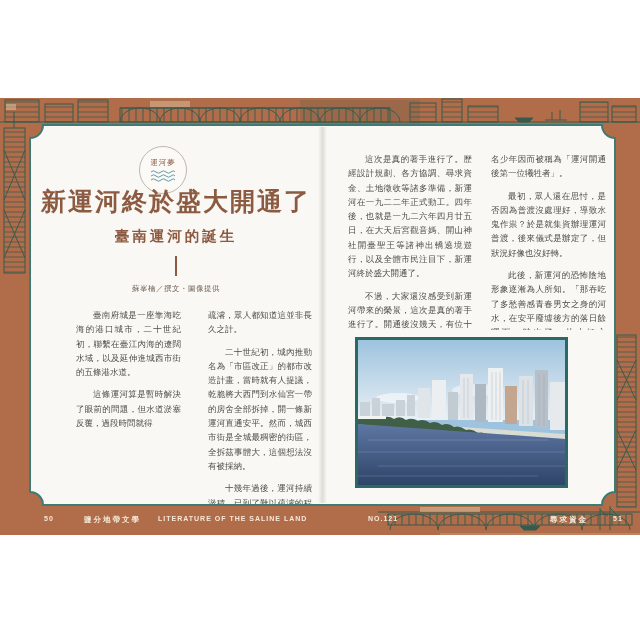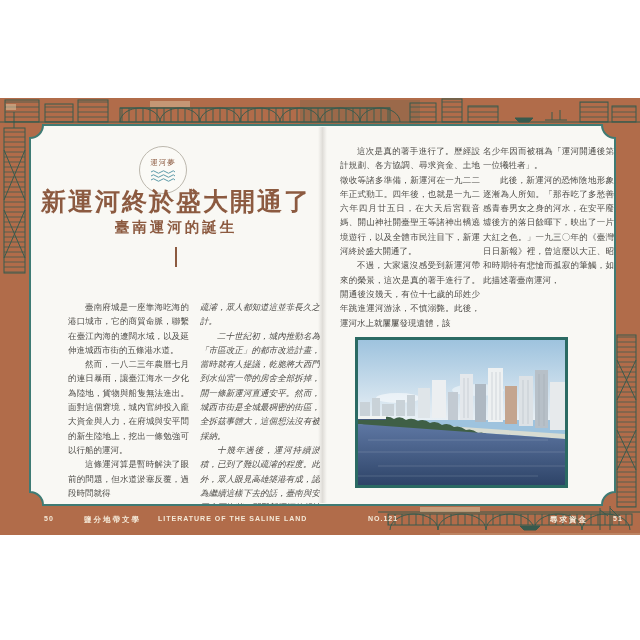--- a/index.html
+++ b/index.html
@@ -13,30 +13,30 @@
   .gutter{position:absolute;left:318px;top:127px;width:9px;height:376px;
           background:linear-gradient(90deg,rgba(90,80,70,0) 0%,rgba(90,80,70,.16) 50%,rgba(90,80,70,0) 100%);}
   
   .badge{position:absolute;left:139px;top:146px;width:46px;height:46px;border-radius:50%;
          background:#fbfaf6;border:1px solid #bdb8ae;display:flex;flex-direction:column;
          align-items:center;justify-content:center;gap:2px;}
   .badge-label{font-size:7.5px;color:#8c5a40;letter-spacing:1px;font-family:"Liberation Serif",serif;}
   
   .titleblock{position:absolute;left:32px;top:185px;width:288px;text-align:center;color:#8c5a40;}
   .title{font-size:25px;letter-spacing:2px;font-weight:600;}
-  .subtitle{font-size:14.5px;letter-spacing:3px;font-weight:600;}
+  .subtitle{font-size:14.5px;letter-spacing:3px;margin-top:9px;font-weight:600;}
   .tdivider{width:1.5px;height:20px;background:#8c5a40;margin:10px auto 8px auto;}
   .byline{font-size:7.5px;color:#6d5c50;letter-spacing:.5px;font-family:"Liberation Sans",sans-serif;}
   
   .col{position:absolute;color:#4e4c48;font-size:8.5px;line-height:14.3px;text-align:justify;
        overflow:hidden;}
-  .col p{margin:0;text-indent:2em;}
+  .col p{margin:8px;text-indent:2em;}
   .col.cont p:first-child{text-indent:0;}
   .colA{left:68px;top:300px;width:121px;height:204px;}
-  .colB{left:200px;top:300px;width:120px;height:204px;font-style:italic;}
+  .colB{left:200px;top:300px;width:120px;height:204px;}
   .colC{left:340px;top:144px;width:140px;height:186px;}
   .colD{left:483px;top:144px;width:131px;height:186px;}
   
   .photo{position:absolute;left:355px;top:337px;width:207px;height:145px;border:3px solid #2b6a63;
          box-sizing:content-box;background:#9ec3de;}
   
   .foot{position:absolute;color:#f4e9d8;font-family:"Liberation Sans",sans-serif;font-weight:700;
         font-size:7px;letter-spacing:1px;top:515px;white-space:nowrap;}
   .f-zh{letter-spacing:2px;font-size:7.5px;}
 </style>
@@ -113,38 +113,39 @@
         <path d="M1,6 q2.5,-2.5 5,0 t5,0 t5,0 t5,0 t4,0"></path>
         <path d="M1,10 q2.5,-2.5 5,0 t5,0 t5,0 t5,0 t4,0"></path>
       </g>
     </svg>
   </div>
 
   <div class="titleblock">
     <div class="title">新運河終於盛大開通了</div>
     <div class="subtitle">臺南運河的誕生</div>
     <div class="tdivider"></div>
+    <div class="byline">蘇峯楠／撰文・圖像提供</div>
   </div>
 
   <div class="col colA">
-      <p>臺南府城是一座靠海吃海的港口城市，它的商貿命脈，聯繫在臺江內海的遼闊水域，以及延伸進城西市街的五條港水道。</p>
-      <p>然而，一八二三年農曆七月的連日暴雨，讓臺江海水一夕化為陸地，貨物與船隻無法進出。面對這個窘境，城內官紳投入龐大資金與人力，在府城與安平間的新生陸地上，挖出一條勉強可以行船的運河。</p>
+      <p>臺南府城是一座靠海吃海的港口城市，二十世紀初，聯繫在臺江內海的遼闊水域，以及延伸進城西市街的五條港水道。</p>
       <p>這條運河算是暫時解決了眼前的問題，但水道淤塞反覆，過段時間就得</p>
     </div>
   <div class="col colB cont">
       <p>疏濬，眾人都知道這並非長久之計。</p>
       <p>二十世紀初，城內推動名為「市區改正」的都市改造計畫，當時就有人提議，乾脆將大西門到水仙宮一帶的房舍全部拆掉，開一條新運河直通安平。然而，城西市街是全城最稠密的街區，全拆茲事體大，這個想法沒有被採納。</p>
       <p>十幾年過後，運河持續淤積，已到了難以疏濬的程度。此外，眾人眼見高雄築港有成，認為繼續這樣下去的話，臺南與安平會更沒落。開鑿新運河的想法於是再度出現。</p>
     </div>
   <div class="col colC">
       <p>這次是真的著手進行了。歷經設計規劃、各方協調、尋求資金、土地徵收等諸多準備，新運河在一九二二年正式動工。四年後，也就是一九二六年四月廿五日，在大天后宮觀音媽、開山神社開臺聖王等諸神出轎遶境遊行，以及全體市民注目下，新運河終於盛大開通了。</p>
       <p>不過，大家還沒感受到新運河帶來的榮景，這次是真的著手進行了。開通後沒幾天，有位十七歲的邱姓少年跳進運河游泳，不慎溺斃。此後，運河水上就屢屢發現遺體，該</p>
     </div>
   <div class="col colD cont">
       <p>名少年因而被稱為「運河開通後第一位犧牲者」。</p>
+      <p>最初，眾人還在思忖，是否因為普渡沒處理好，導致水鬼作祟？於是就集資辦理運河普渡，後來儀式是辦定了，但狀況好像也沒好轉。</p>
       <p>此後，新運河的恐怖陰地形象逐漸為人所知。「那吞吃了多愁善感青春男女之身的河水，在安平廢墟後方的落日餘暉下，映出了一片大紅之色。」一九三〇年的《臺灣日日新報》裡，曾這麼以大正、昭和時期特有悲愴而孤寂的筆觸，如此描述著臺南運河，</p>
     </div>
 
   <div class="photo">
     <svg width="207" height="145" viewBox="0 0 207 145">
       <defs>
         <linearGradient id="sky" x1="0" y1="0" x2="0" y2="1">
           <stop offset="0" stop-color="#9ec3de"></stop>
             <stop offset="1" stop-color="#e9f0f5"></stop>
         </linearGradient>

